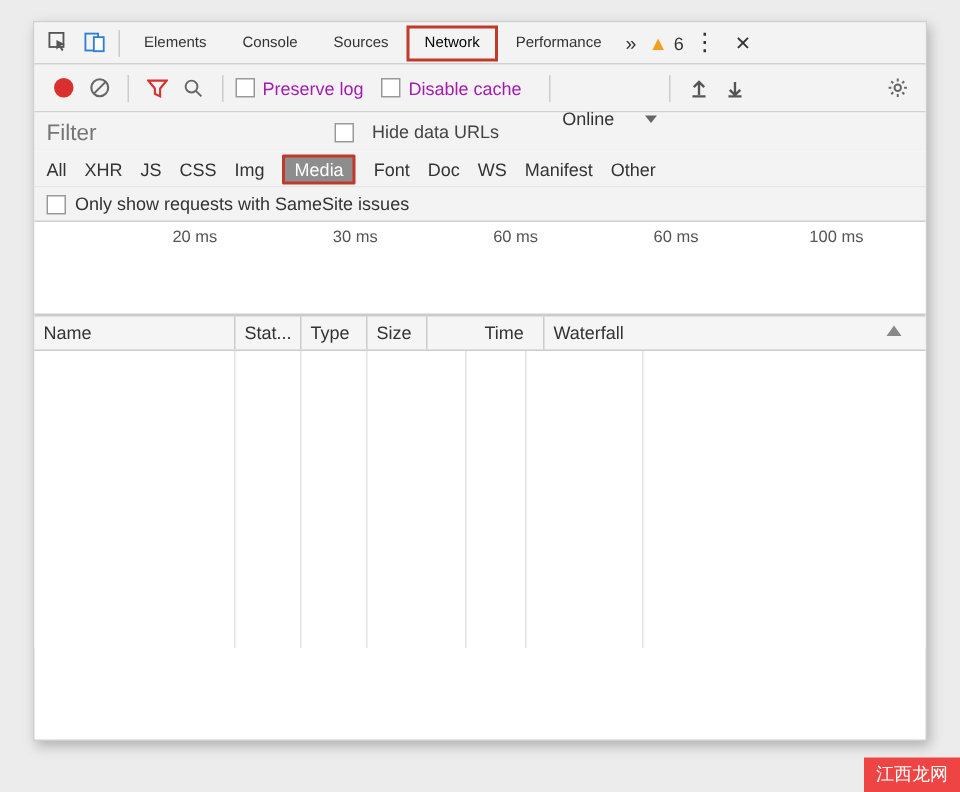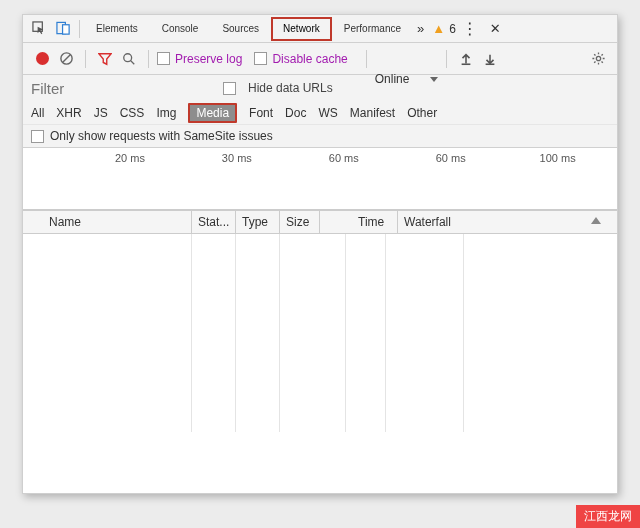--- a/index.html
+++ b/index.html
@@ -177,21 +177,21 @@
     display:flex;
     height:198px;
     background:#fff;
   }
   .col {
     border-right:1px solid #e4e4e4;
     height:100%;
   }
   .col:last-child { border-right:none; }
 
-  .w-name { width:149px;margin-left:20px; }
+  .w-name { width:134px; }
   .w-stat { width:44px; }
   .w-type { width:44px; }
   .w-init { width:66px; }
   .w-size { width:40px; }
   .w-time { width:46px;margin-left:32px; }
   .w-wf   { flex:1; }
 
   .watermark {
     position:absolute;
     right:0; bottom:0;

